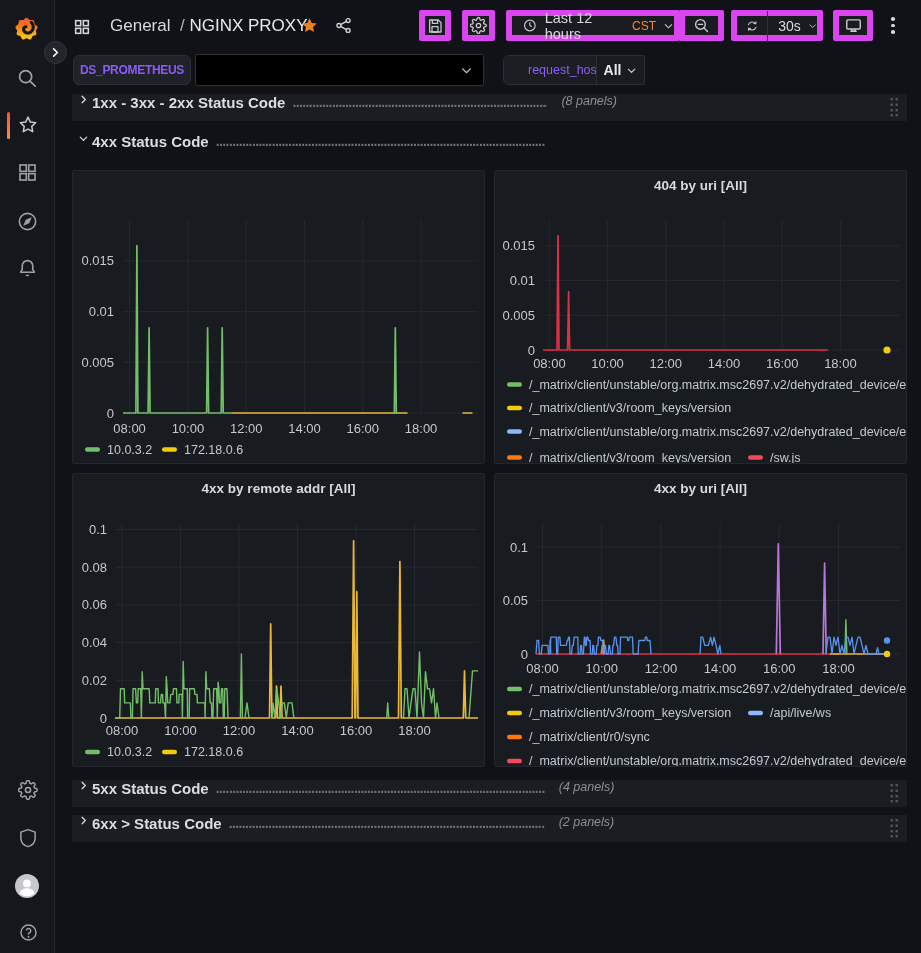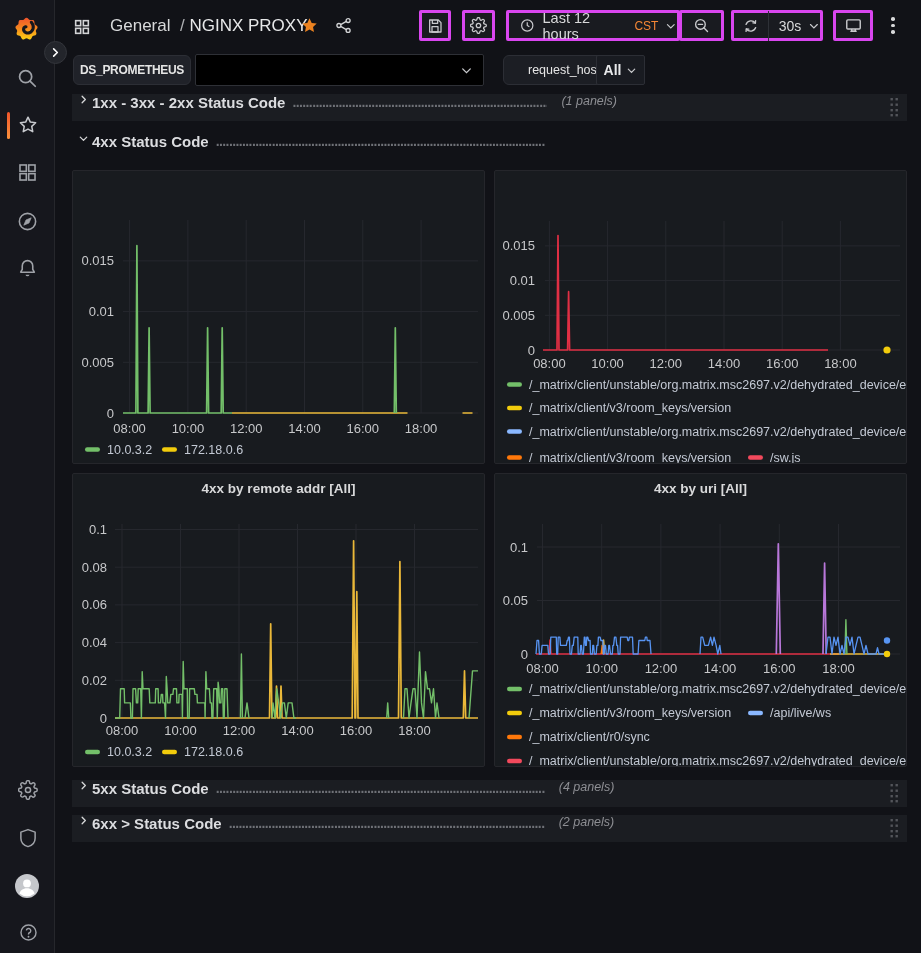--- a/index.html
+++ b/index.html
@@ -6,25 +6,25 @@
 html,body { width:921px; height:953px; background:#111217; overflow:hidden;
   font-family:"Liberation Sans", sans-serif; }
 .abs { position:absolute; }
 #sidebar { position:absolute; left:0; top:0; width:55px; height:953px;
   background:#16171d; border-right:1px solid #26272c; }
 .sicon { position:absolute; color:#9fa2a8; }
 #expandbtn { position:absolute; left:44px; top:41px; width:23px; height:23px;
   border-radius:50%; background:#23252b; border:1px solid #33353b; z-index:5;
   display:flex; align-items:center; justify-content:center; }
 .navbtn { position:absolute; top:10px; height:31px; background:#191b20;
-  border:3px solid #d946ef; border-radius:2px; display:flex; align-items:center;
+  border:6px solid #d946ef; border-radius:2px; display:flex; align-items:center;
   justify-content:center; color:#c9cacd; }
 .vlabel { position:absolute; top:55px; height:30px; background:#202229;
   border:1px solid #2c2e35; border-radius:6px; display:flex; align-items:center;
-  color:#e5e5e5; font-size:12px; font-weight:bold; padding:0 12px; white-space:nowrap; }
+  color:#8b5cf6; font-size:12px; font-weight:bold; padding:0 12px; white-space:nowrap; }
 .rowhdr { position:absolute; left:72px; width:835px; height:27px;
   display:flex; align-items:flex-start; color:#d8d9da; }
 .rowtitle { font-weight:bold; font-size:15px; color:#dcdde0; white-space:nowrap; }
 .rowdots { overflow:hidden; white-space:nowrap; color:#6f7177; font-size:14px; font-weight:bold;
   letter-spacing:-0.6px; flex:none; margin-left:7px; }
 .rowcnt { font-style:italic; font-size:12.5px; color:#8d8e93; margin-left:14px; white-space:nowrap;}
 .panel { position:absolute; width:413px; height:294px; background:#181b1f;
   border:1px solid #25262b; border-radius:2px; overflow:hidden; }
 .ptitle { position:absolute; top:7px; left:0; width:100%; text-align:center;
   font-size:13.5px; font-weight:bold; color:#d8d9da; }
@@ -191,21 +191,21 @@
       <path d="M5 9l7 7 7-7"></path>
     </svg>
 </div>
 
 <div class="rowhdr" style="top:94px;height:27px;background:#1b1d22;">
   <svg style="margin-left:6px" width="11" height="11" viewBox="0 0 24 24" fill="none" stroke="#d8d9da" stroke-width="2.8" stroke-linecap="round" stroke-linejoin="round">
       <path d="M9 5l7 7-7 7"></path>
     </svg>
   <span class="rowtitle" style="margin-left:3px;">1xx - 3xx - 2xx Status Code</span>
   <span class="rowdots" style="width:255px;">.......................................................................................</span>
-  <span class="rowcnt">(1 panels)</span>
+  <span class="rowcnt">(8 panels)</span>
   <div class="dragdots" style="right:6px;top:3px;position:absolute;">
     <svg width="12" height="20" viewBox="0 0 12 20" fill="#53555a">
         <rect x="1.5" y="1" width="2.4" height="2.4"></rect>
         <rect x="6.5" y="1" width="2.4" height="2.4"></rect>
         <rect x="1.5" y="6.5" width="2.4" height="2.4"></rect>
         <rect x="6.5" y="6.5" width="2.4" height="2.4"></rect>
         <rect x="1.5" y="12" width="2.4" height="2.4"></rect>
         <rect x="6.5" y="12" width="2.4" height="2.4"></rect>
         <rect x="1.5" y="17" width="2.4" height="2.4"></rect>
         <rect x="6.5" y="17" width="2.4" height="2.4"></rect>
@@ -286,20 +286,21 @@
       <polyline points="159.0,242.0 334.5,242.0" fill="none" stroke="#eab839" stroke-width="1.7" stroke-linejoin="round"></polyline>
       <polyline points="389.5,242.0 399.5,242.0" fill="none" stroke="#eab839" stroke-width="1.7" stroke-linejoin="round"></polyline>
       <polyline points="321.3,242.0 322.3,156.8 323.3,242.0" fill="none" stroke="#73bf69" stroke-width="1.7" stroke-linejoin="round"></polyline>
       <rect x="12" y="276.3" width="15" height="4.5" rx="2.2" fill="#73bf69"></rect>
       <text x="34" y="282.8" font-size="12.5" fill="#c3c9d4">10.0.3.2</text>
       <rect x="89" y="276.3" width="15" height="4.5" rx="2.2" fill="#f2cc0c"></rect>
       <text x="111" y="282.8" font-size="12.5" fill="#c3c9d4">172.18.0.6</text>
     </svg>
   </div>
 <div class="panel" style="left:494px;top:170px;">
+    <div class="ptitle">404 by uri [All]</div>
     <svg width="413" height="294" viewBox="0 0 413 294" style="position:absolute;left:0;top:0;">
       <line x1="50" y1="74.9" x2="405" y2="74.9" stroke="#26282e" stroke-width="1"></line>
       <line x1="50" y1="109.6" x2="405" y2="109.6" stroke="#26282e" stroke-width="1"></line>
       <line x1="50" y1="144.3" x2="405" y2="144.3" stroke="#26282e" stroke-width="1"></line>
       <line x1="50" y1="179.0" x2="405" y2="179.0" stroke="#26282e" stroke-width="1"></line>
       <line x1="54.4" y1="50" x2="54.4" y2="179.0" stroke="#26282e" stroke-width="1"></line>
       <line x1="112.6" y1="50" x2="112.6" y2="179.0" stroke="#26282e" stroke-width="1"></line>
       <line x1="170.8" y1="50" x2="170.8" y2="179.0" stroke="#26282e" stroke-width="1"></line>
       <line x1="229.0" y1="50" x2="229.0" y2="179.0" stroke="#26282e" stroke-width="1"></line>
       <line x1="287.2" y1="50" x2="287.2" y2="179.0" stroke="#26282e" stroke-width="1"></line>

